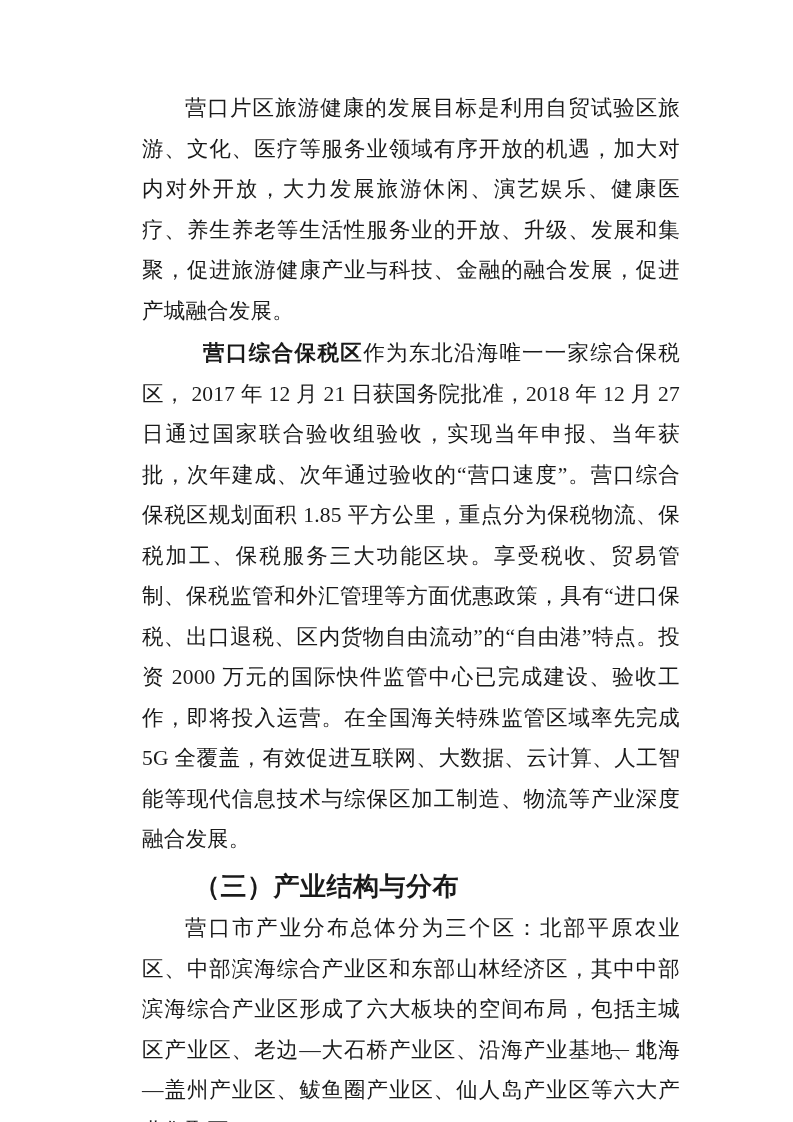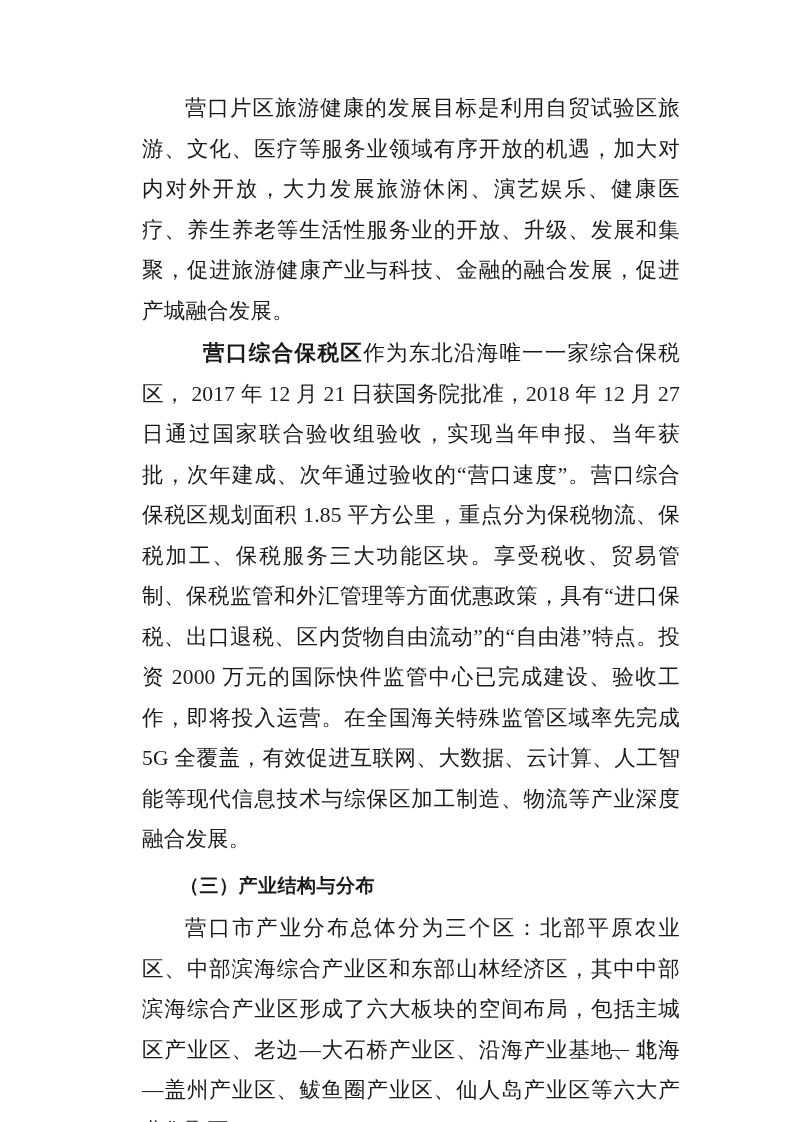--- a/index.html
+++ b/index.html
@@ -31,21 +31,21 @@
     margin: 0 0 2px 0;
     font-size: 21.5px;
     line-height: 40.5px;
     text-align: justify;
     text-justify: inter-ideograph;
     text-indent: 2em;
     letter-spacing: 0.2px;
   }
   .heading {
     margin: 6px 0 2px 0;
-    font-size: 19px;
+    font-size: 26px;
     line-height: 40.5px;
     text-indent: 2em;
     font-weight: bold;
     font-family: "Liberation Sans", "DejaVu Sans", sans-serif;
     letter-spacing: 0.5px;
   }
   .bold-run {
     font-weight: bold;
     font-family: "Liberation Sans", "DejaVu Sans", sans-serif;
     letter-spacing: 0.4px;

